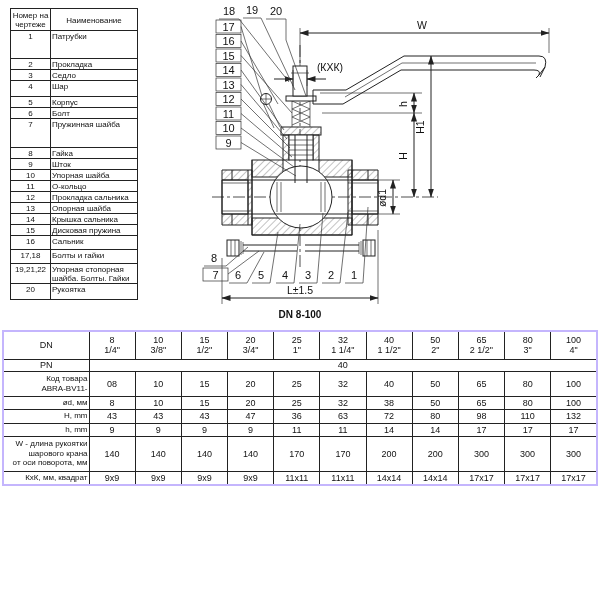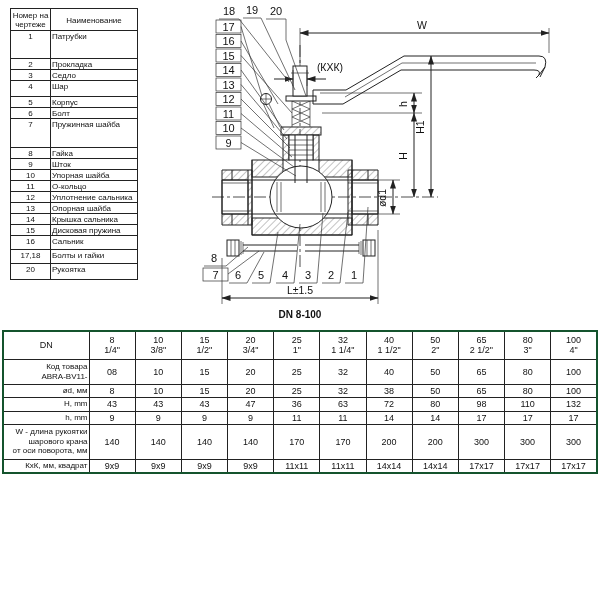--- a/index.html
+++ b/index.html
@@ -16,21 +16,21 @@
   
   #drawing{position:absolute;left:150px;top:0;width:450px;height:326px;}
   .ln{stroke:#222;stroke-width:1;fill:none;}
   .thin{stroke:#333;stroke-width:0.7;fill:none;}
   .cl{stroke:#222;stroke-width:0.8;fill:none;stroke-dasharray:12 3 3 3;}
   .callout{font-size:11px;fill:#111;}
   .dimlab{font-size:10.5px;fill:#111;}
   .cap{font-size:10px;font-weight:bold;fill:#111;}
   
   #spec-wrap{position:absolute;left:2px;top:330px;width:596px;}
-  #spec-table{border-collapse:collapse;width:596px;table-layout:fixed;border:2px solid #14532d;}
+  #spec-table{border-collapse:collapse;width:596px;table-layout:fixed;border:2px solid #c4b5fd;}
   #spec-table td{border:1px solid #222;font-size:9px;line-height:10px;text-align:center;
         vertical-align:middle;padding:0 1px;overflow:hidden;}
   #spec-table td.rowlab{text-align:right;padding-left:3px;font-size:8px;line-height:9.5px;
         white-space:pre-line;}
   #spec-table td.ctr{text-align:center;}
   .dn-in{display:block;}
 </style>
 </head>
 <body>
 
@@ -84,41 +84,45 @@
           <tr style="height: 11px;">
             <td class="pt-num">10</td>
             <td class="pt-name">Упорная шайба</td>
           </tr>
           <tr style="height: 11px;">
             <td class="pt-num">11</td>
             <td class="pt-name">О-кольцо</td>
           </tr>
           <tr style="height: 10px;">
             <td class="pt-num">12</td>
-            <td class="pt-name">Уплотнение сальника</td>
+            <td class="pt-name">Прокладка сальника</td>
           </tr>
           <tr style="height: 11px;">
             <td class="pt-num">13</td>
             <td class="pt-name">Опорная шайба</td>
           </tr>
           <tr style="height: 10px;">
             <td class="pt-num">14</td>
             <td class="pt-name">Крышка сальника</td>
           </tr>
           <tr style="height: 11px;">
             <td class="pt-num">15</td>
             <td class="pt-name">Дисковая пружина</td>
           </tr>
           <tr style="height: 14px;">
             <td class="pt-num">16</td>
             <td class="pt-name">Сальник</td>
           </tr>
           <tr style="height: 14px;">
             <td class="pt-num">17,18</td>
             <td class="pt-name">Болты и гайки</td>
+          </tr>
+          <tr style="height: 17px;">
+            <td class="pt-num">19,21,22</td>
+            <td class="pt-name">Упорная стопорная шайба. Болты. Гайки</td>
           </tr>
           <tr style="height: 16px;">
             <td class="pt-num">20</td>
             <td class="pt-name">Рукоятка</td>
           </tr>
         </tbody>
     </table>
   </div>
 
   <svg id="drawing" viewBox="150 0 450 326" xmlns="http://www.w3.org/2000/svg">
@@ -331,20 +335,24 @@
             </td>
             <td>
               <span class="dn-in">80</span>
               <span class="dn-in">3"</span>
             </td>
             <td>
               <span class="dn-in">100</span>
               <span class="dn-in">4"</span>
             </td>
           </tr>
+          <tr style="height: 12px;">
+            <td class="ctr">PN</td>
+            <td colspan="11">40</td>
+          </tr>
           <tr style="height: 25px;">
             <td class="rowlab">Код товара
 ABRA-BV11-</td>
             <td>08</td>
             <td>10</td>
             <td>15</td>
             <td>20</td>
             <td>25</td>
             <td>32</td>
             <td>40</td>

